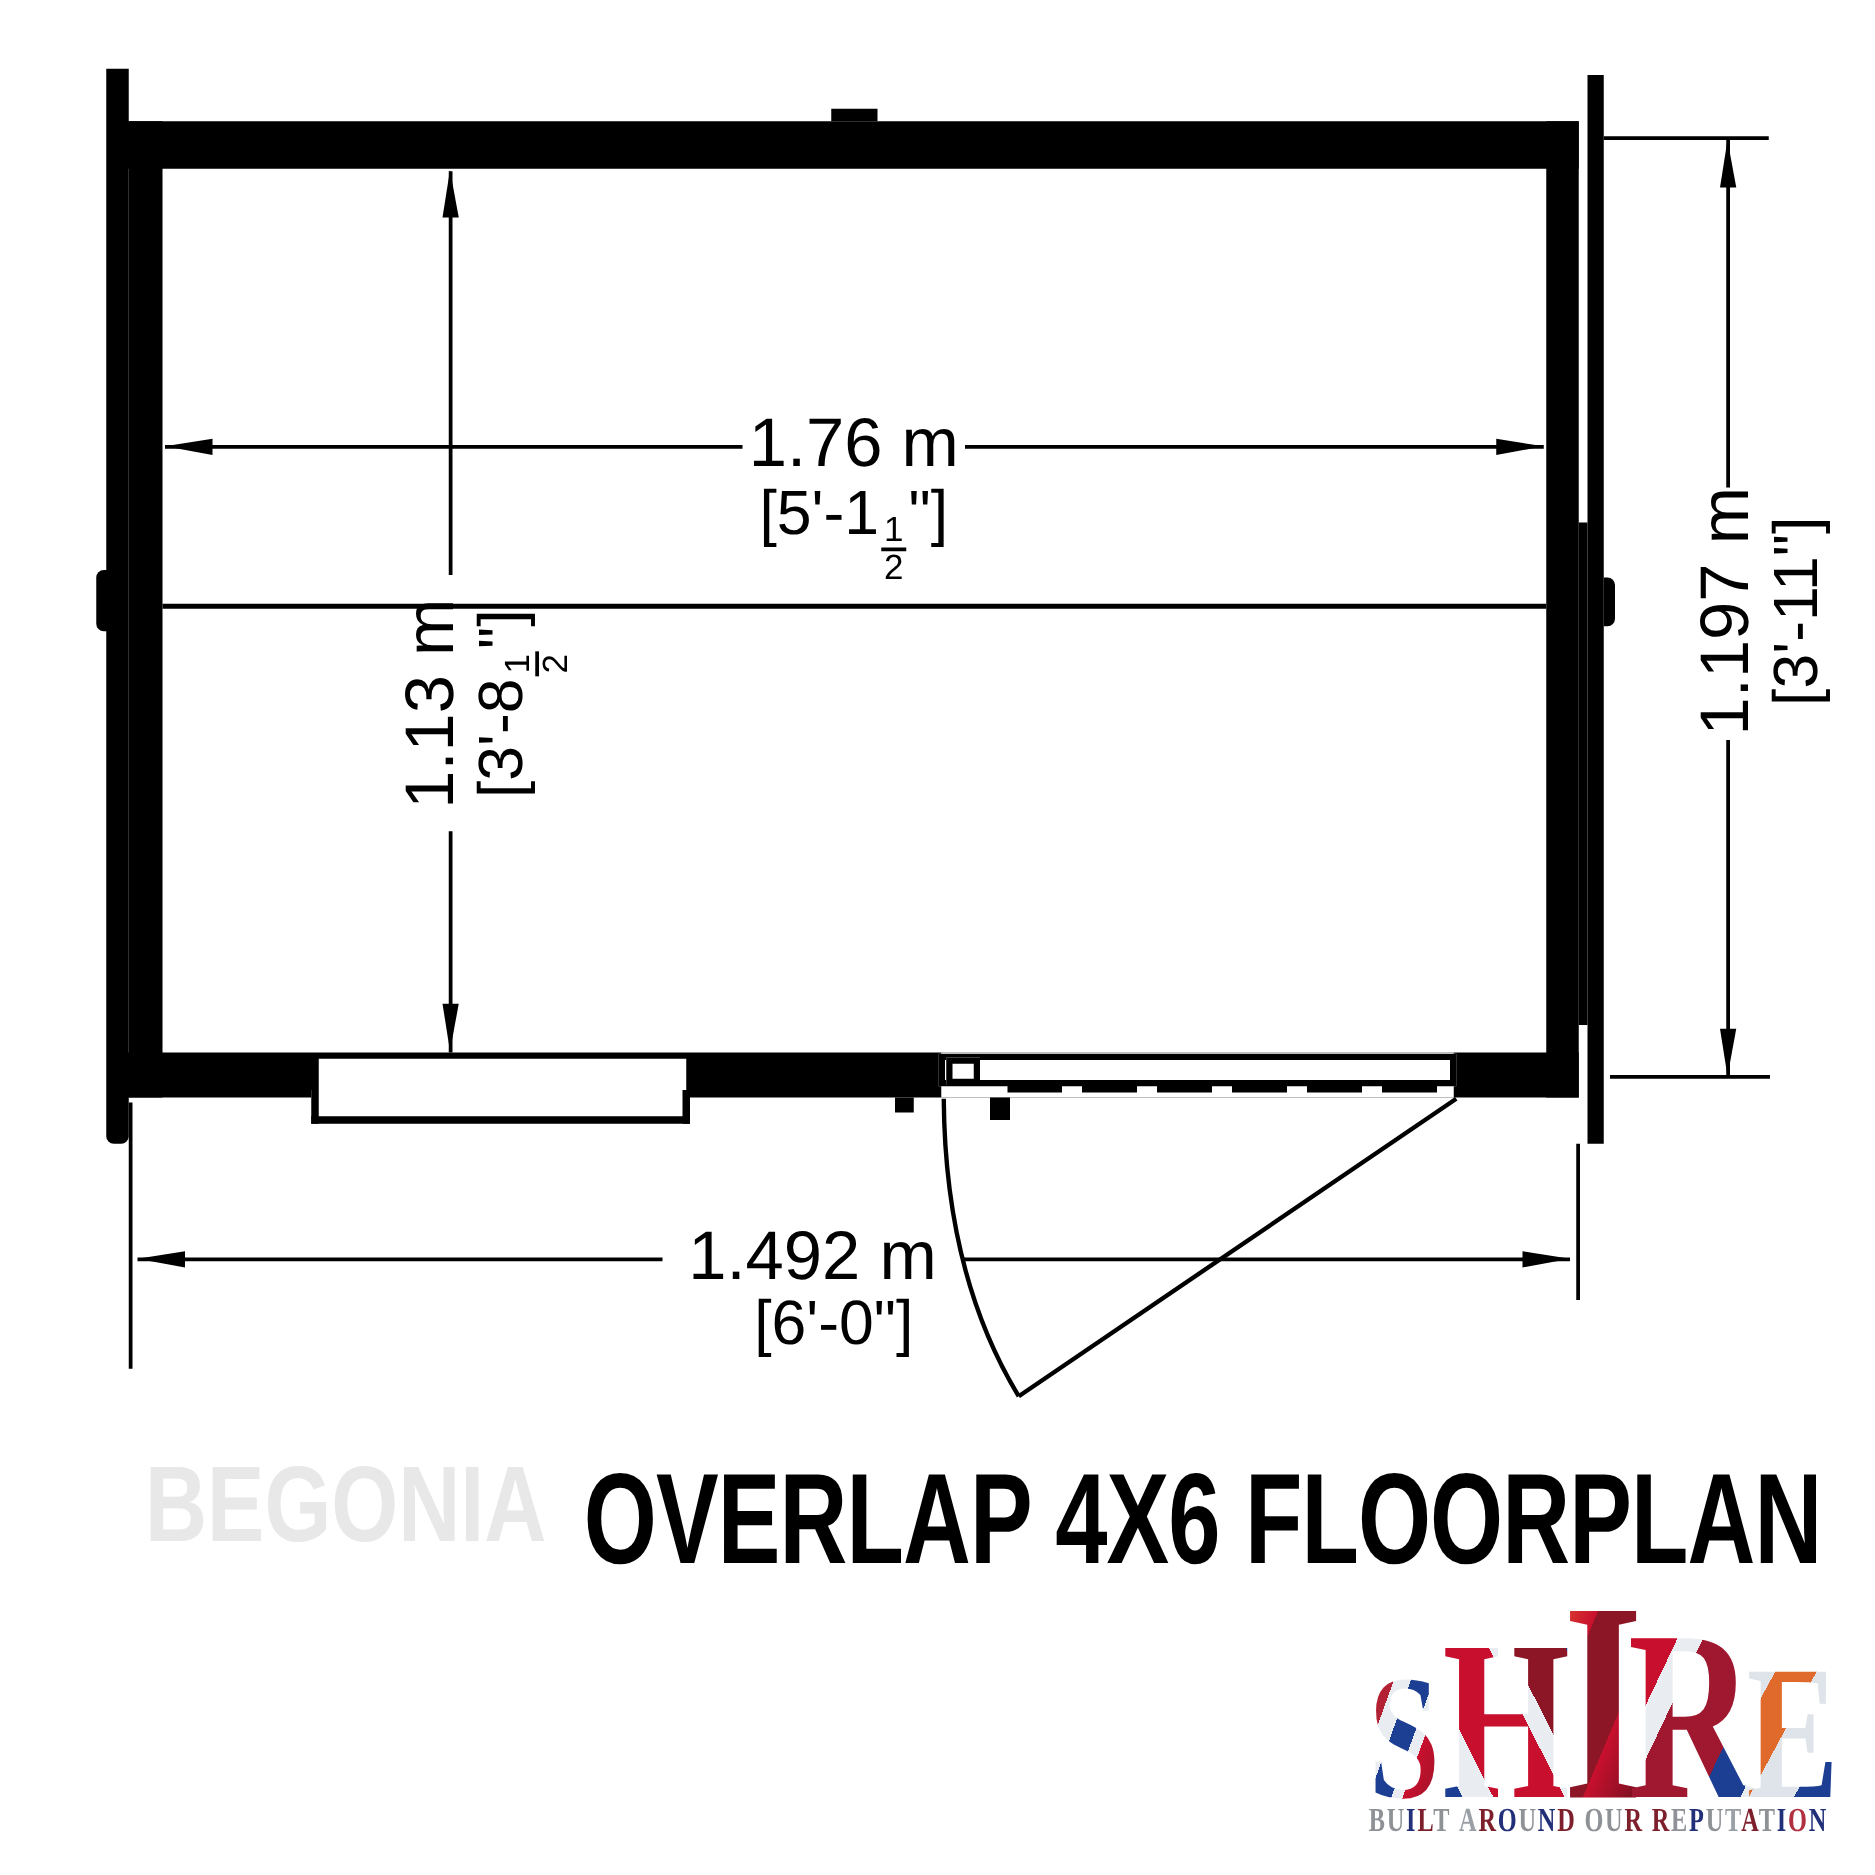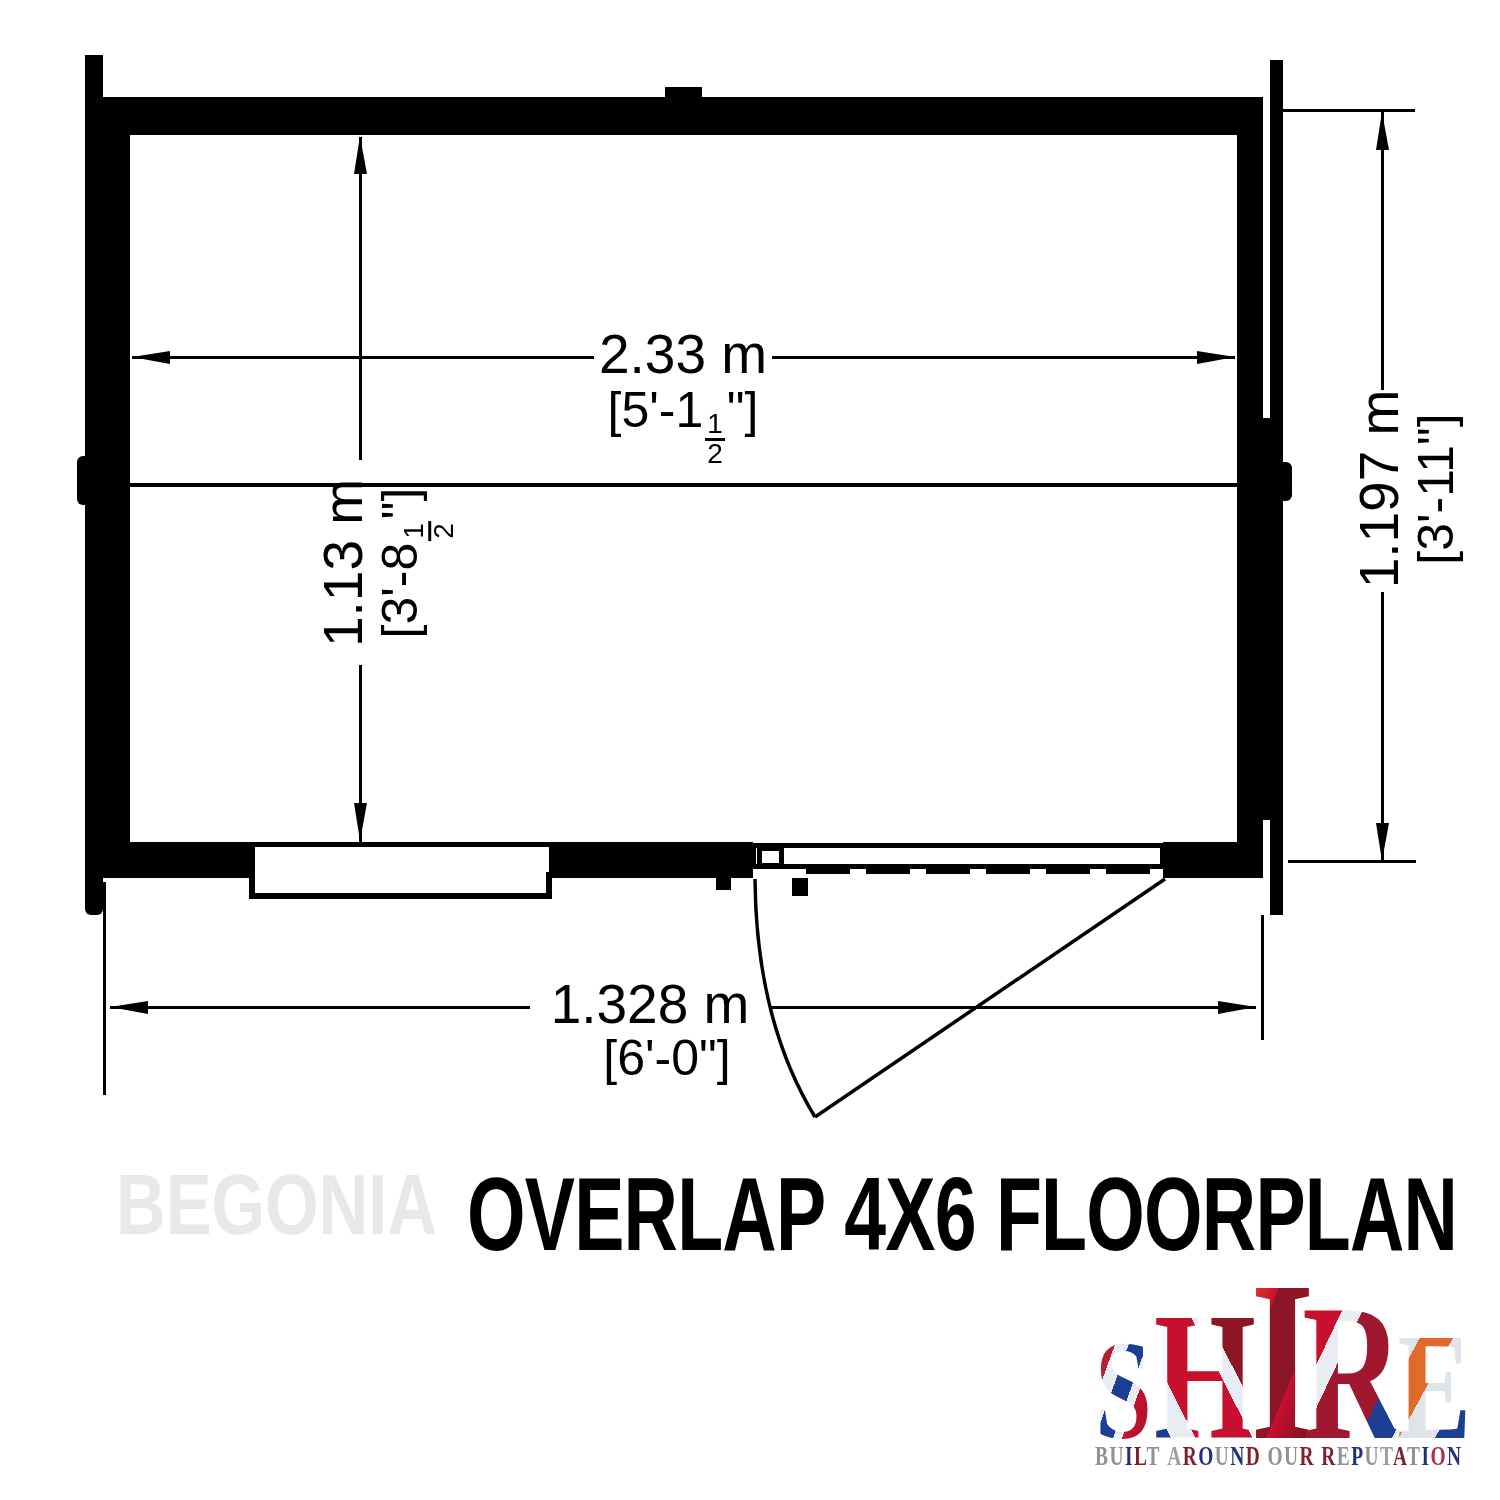--- a/index.html
+++ b/index.html
@@ -127,40 +127,40 @@
     <polygon points="132,357 170,351 170,364" fill="#000"></polygon>
     <polygon points="1235,357 1197,351 1197,364" fill="#000"></polygon>
     <polygon points="360,136 354,174 367,174" fill="#000"></polygon>
     <polygon points="360,841 354,803 367,803" fill="#000"></polygon>
     <polygon points="1382,112 1376,150 1389,150" fill="#000"></polygon>
     <polygon points="1382,861 1376,823 1389,823" fill="#000"></polygon>
     <polygon points="110,1007 148,1001 148,1014" fill="#000"></polygon>
     <polygon points="1256,1007 1218,1001 1218,1014" fill="#000"></polygon>
   </svg>
 
-  <div class="dimtext metric t-width-m">2.33 m</div>
+  <div class="dimtext metric t-width-m">1.76 m</div>
   <div class="dimtext imperial t-width-imp"><span>[5'-1</span><span class="frac">
         <span class="fn">1</span>
         <span class="fd">2</span>
       </span><span>"]</span></div>
 
   <div class="rotbox t-depth">
     <div class="metric">1.13 m</div>
     <div class="imperial"><span>[3'-8</span><span class="frac">
           <span class="fn">1</span>
           <span class="fd">2</span>
         </span><span>"]</span></div>
   </div>
 
   <div class="rotbox t-side">
     <div class="metric">1.197 m</div>
     <div class="imperial">[3'-11"]</div>
   </div>
 
-  <div class="dimtext metric t-overall-m">1.328 m</div>
+  <div class="dimtext metric t-overall-m">1.492 m</div>
   <div class="dimtext imperial t-overall-imp">[6'-0"]</div>
 
   <div class="watermark">BEGONIA</div>
   <div class="main-title">OVERLAP 4X6 FLOORPLAN</div>
 
   <svg class="logo-svg" width="1500" height="1500" viewBox="0 0 1500 1500">
     <defs>
       <linearGradient id="gS" x1="0" y1="0" x2="1" y2="1">
         <stop offset="0" stop-color="#b22234"></stop>
           <stop offset=".28" stop-color="#b22234"></stop>

